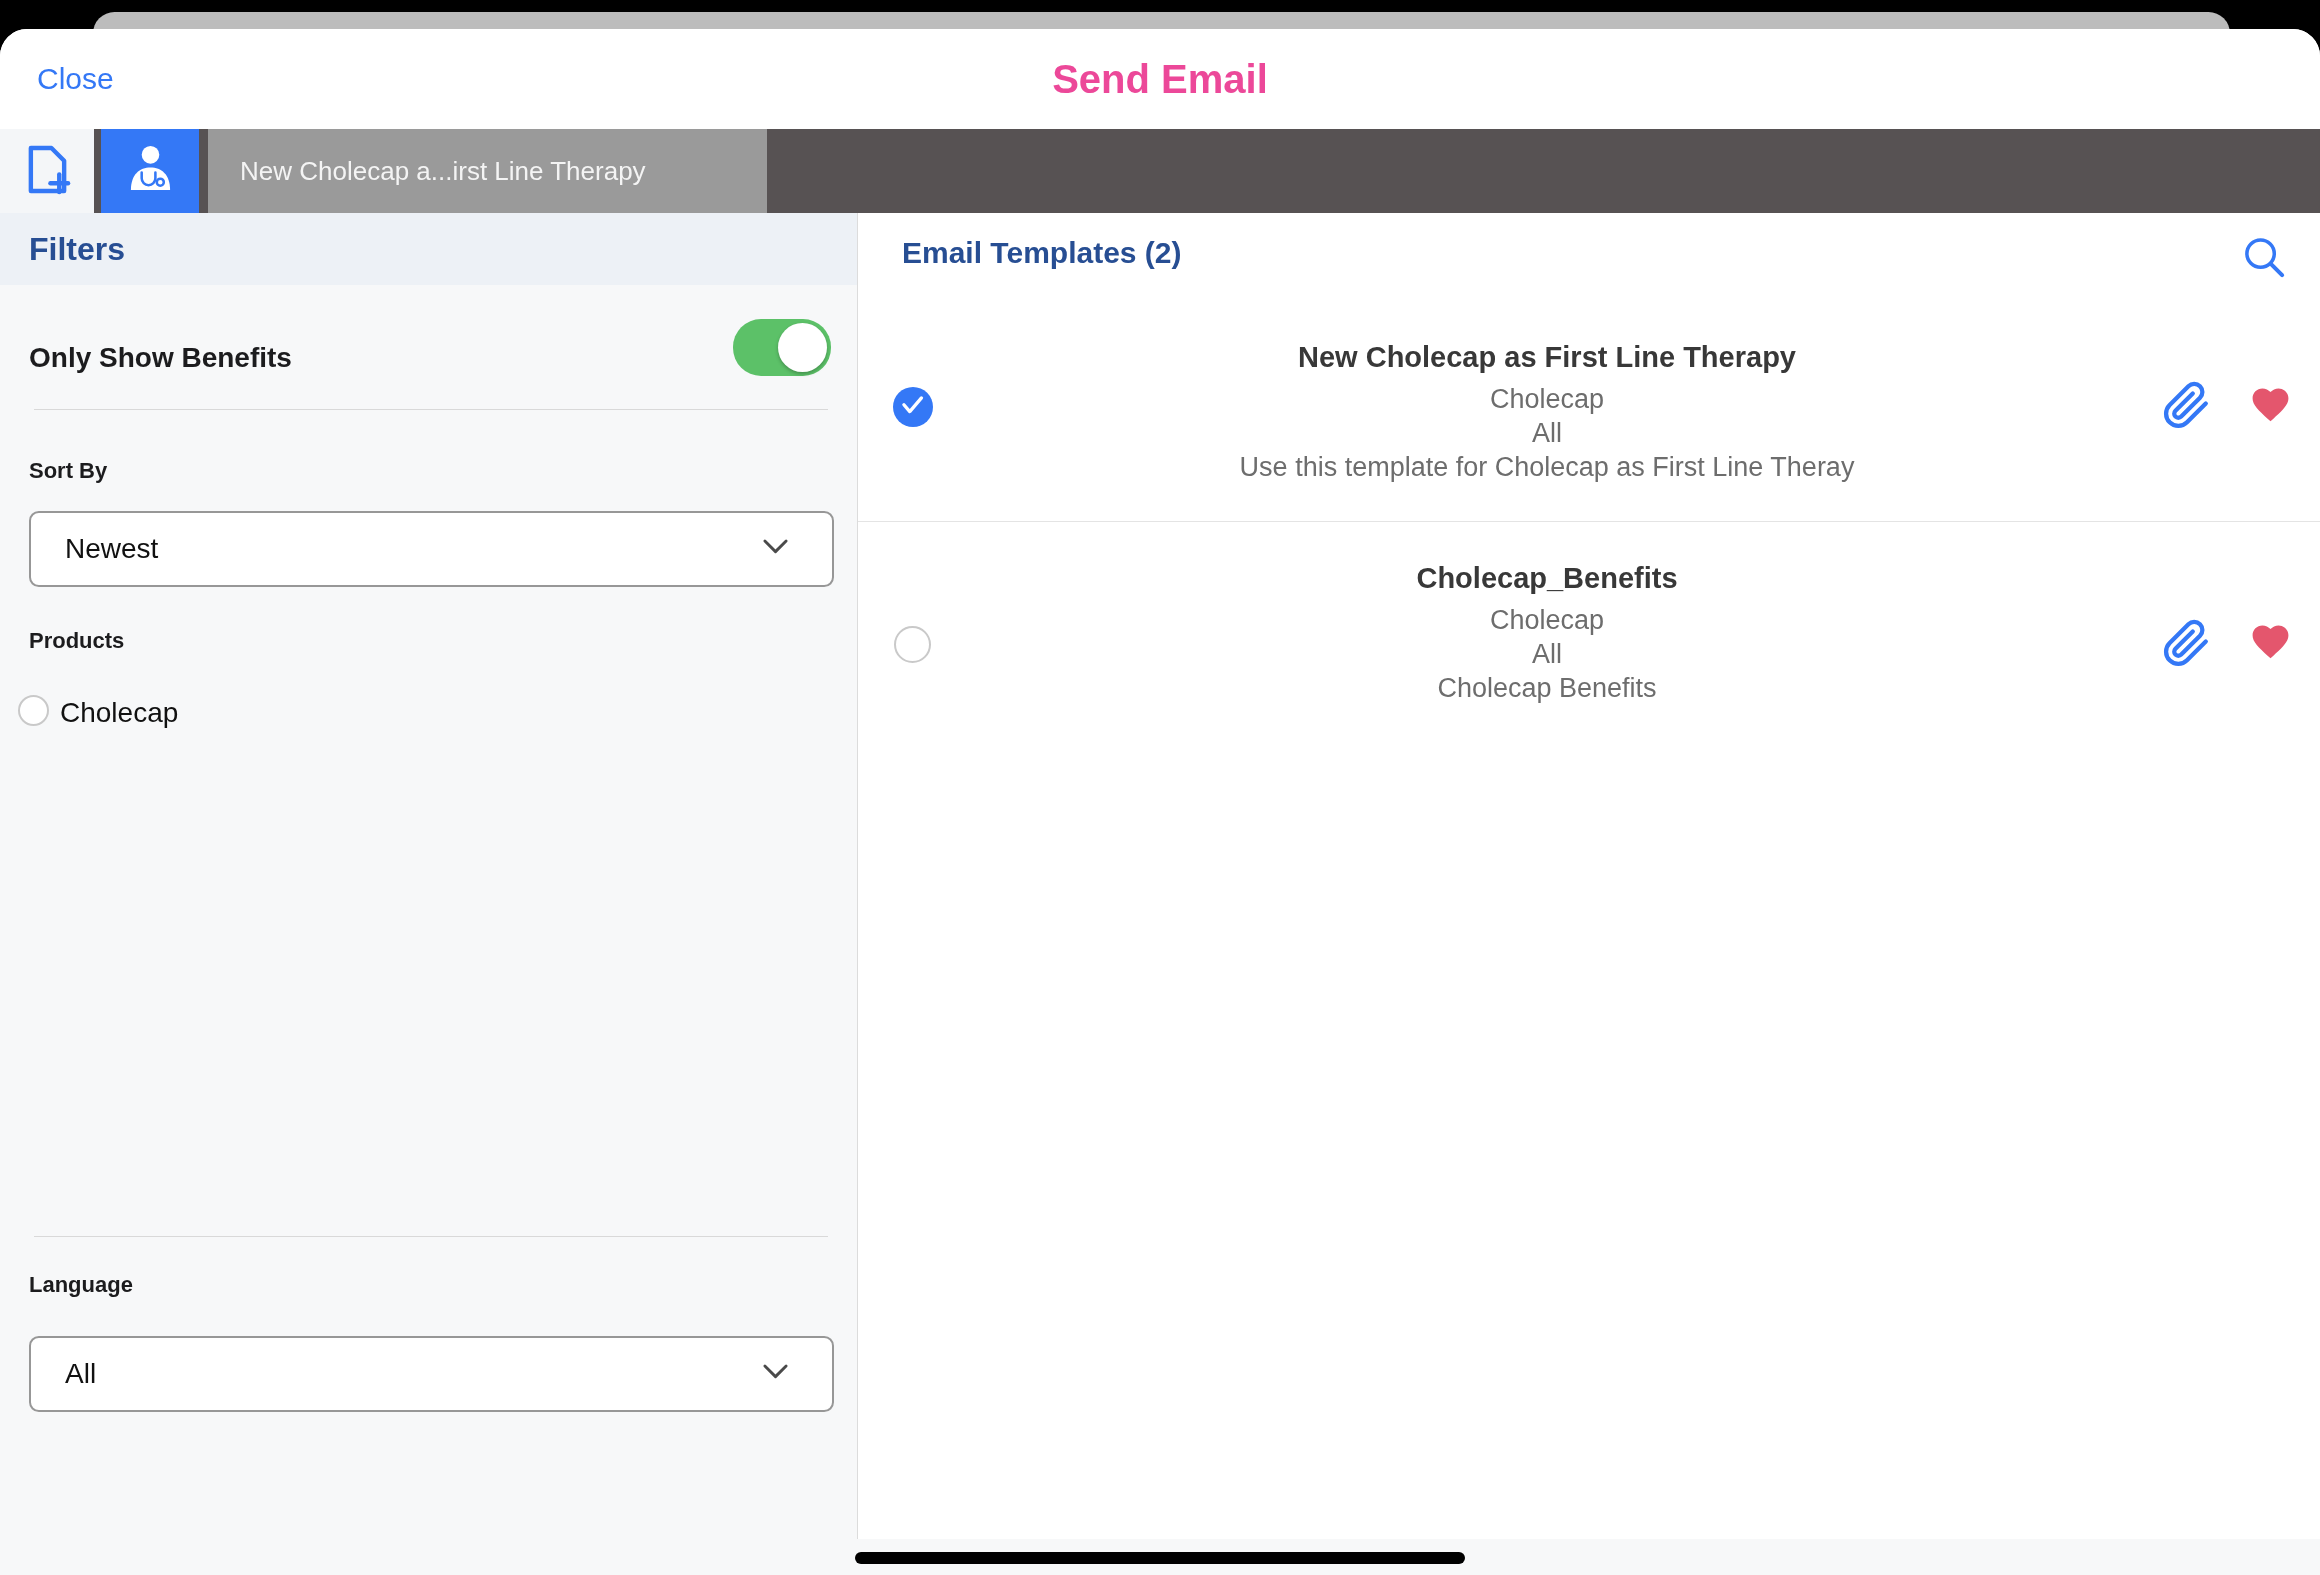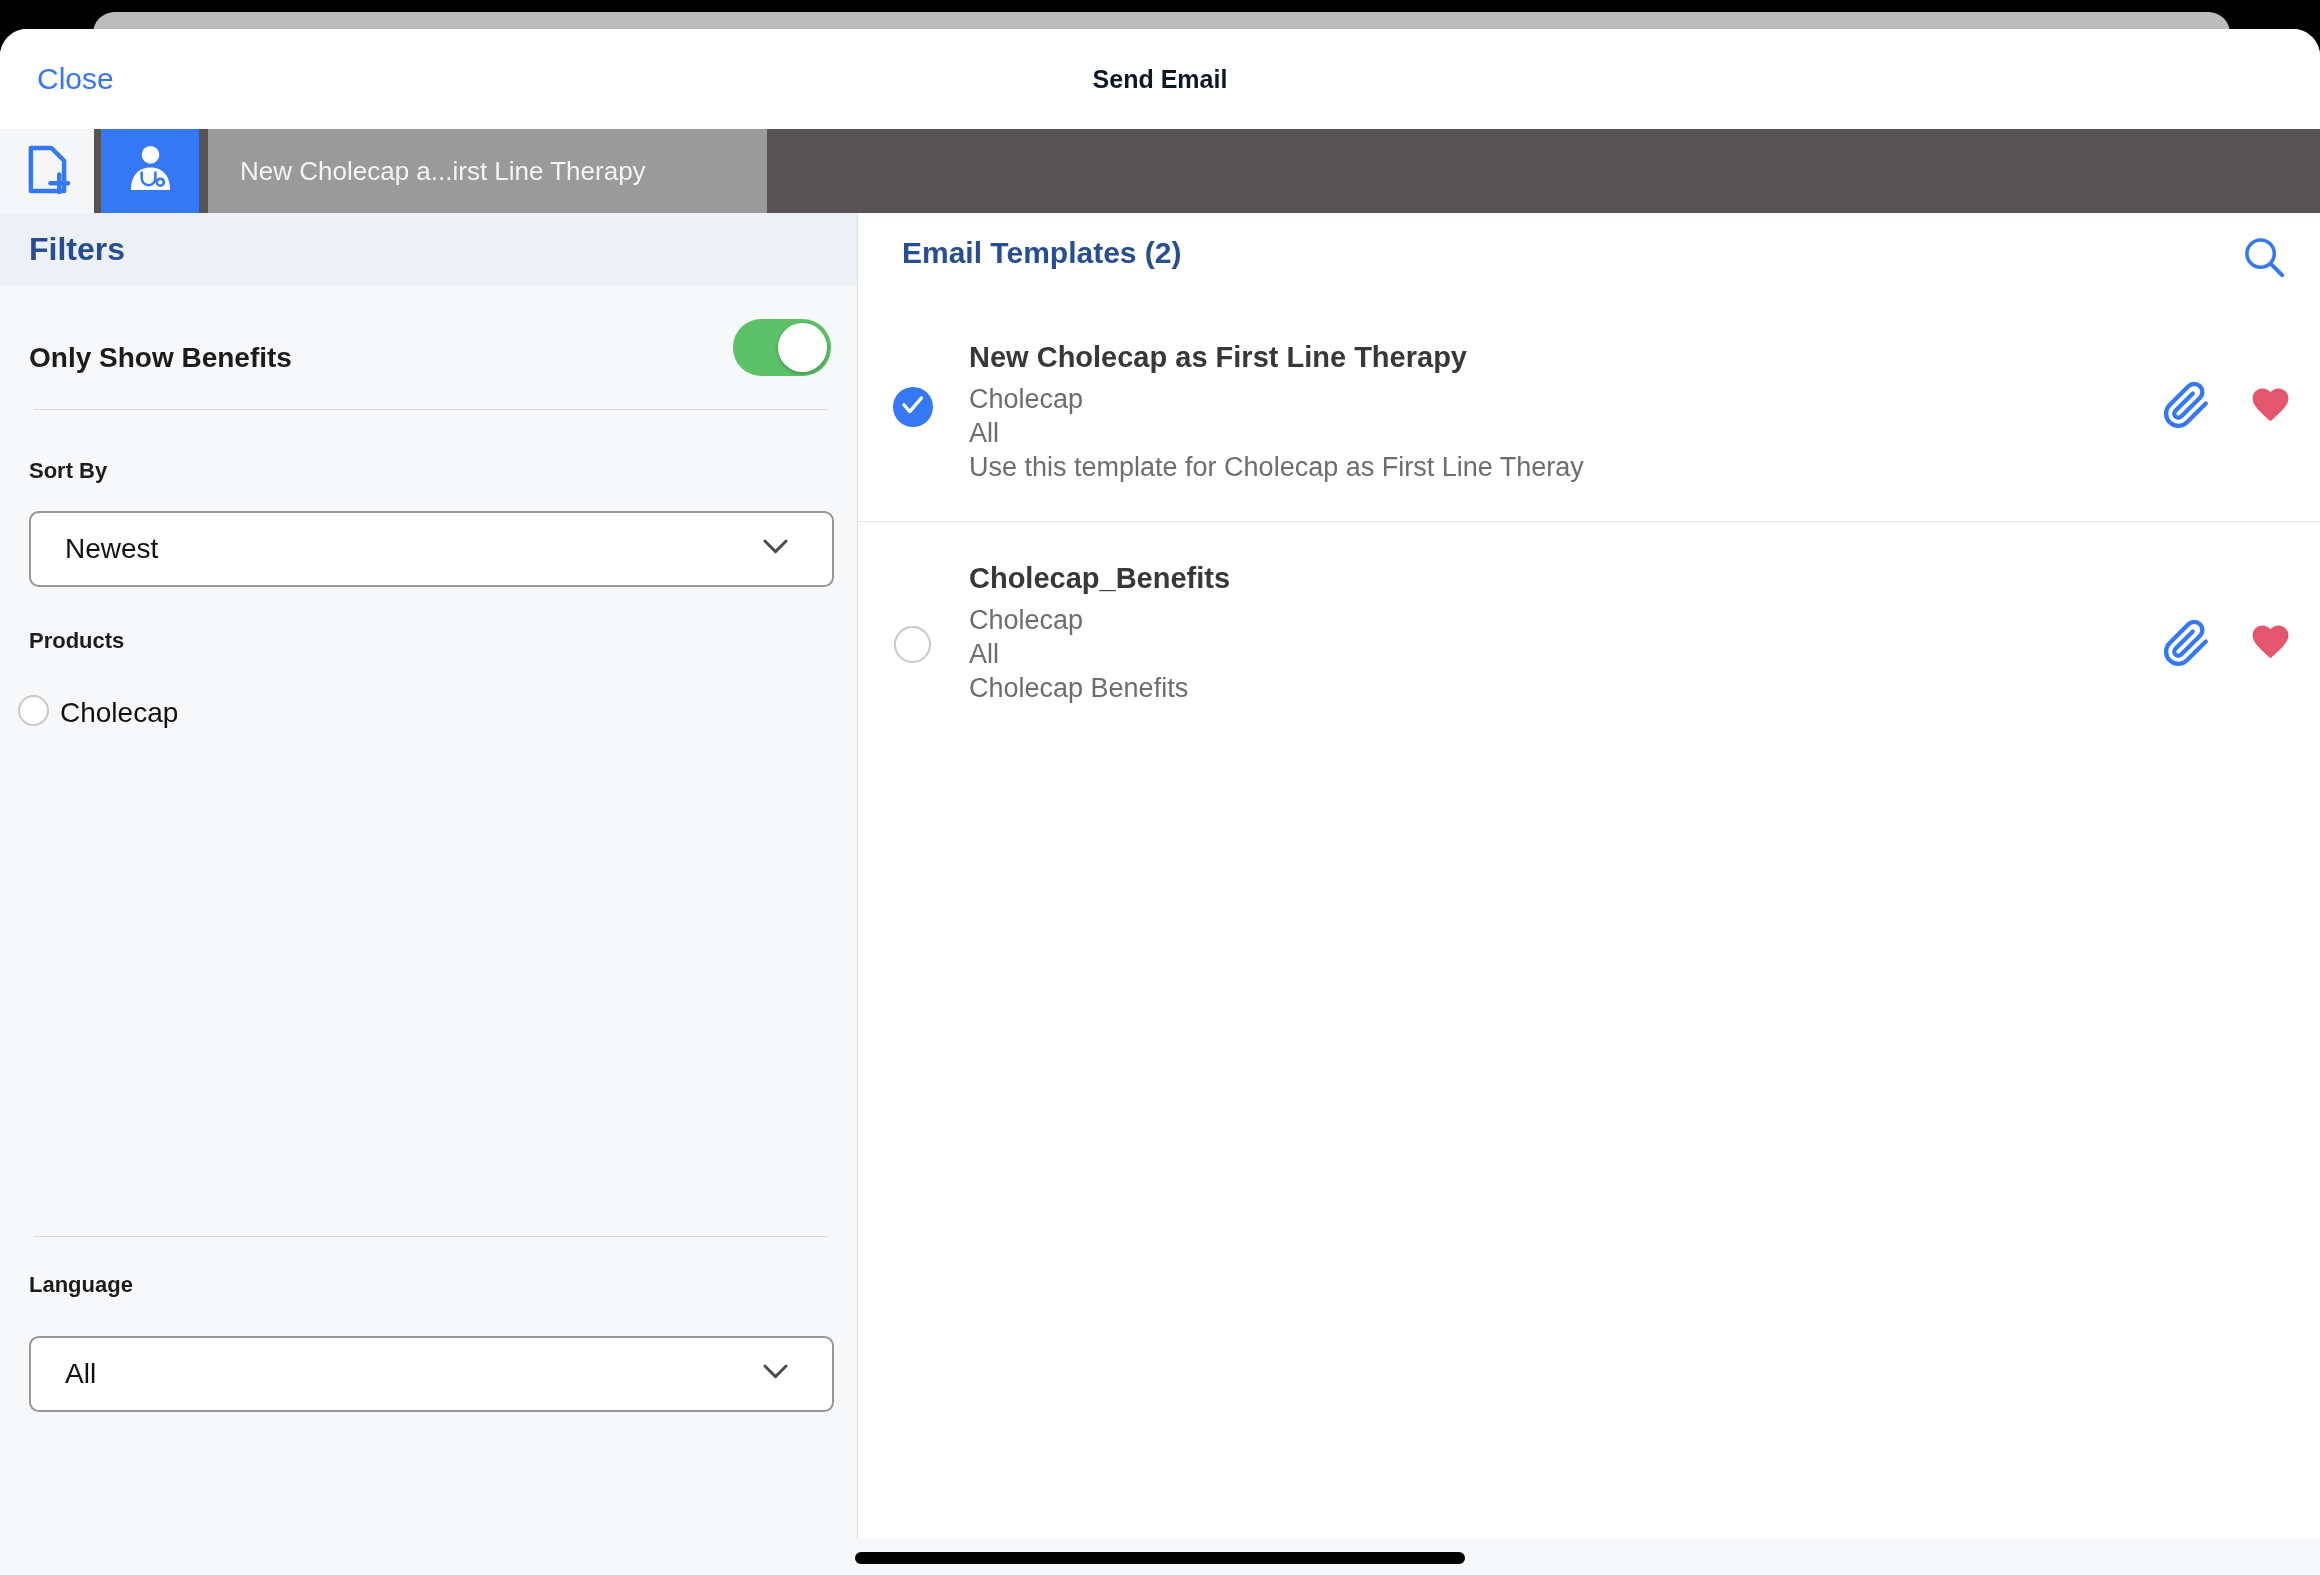--- a/index.html
+++ b/index.html
@@ -8,21 +8,21 @@
   
   .backsheet{position:absolute;left:93px;right:90px;top:11.7px;height:59px;background:#bcbcbc;
     border-radius:21.5px 21.5px 0 0;}
   .modal{position:absolute;left:0;right:0;top:29px;bottom:0;background:#fff;
     border-radius:27px 27px 0 0;overflow:hidden;}
   
   .navbar{position:relative;height:100px;background:#fff;}
   .close-btn{position:absolute;left:37px;top:50%;transform:translateY(-50%);
     color:#3478F6;font-size:30px;cursor:pointer;}
   .nav-title{position:absolute;left:50%;top:50%;transform:translate(-50%,-50%);
-    color:#0f172a;font-size:25px;font-weight:700;white-space:nowrap;}
+    color:#ec4899;font-size:40px;font-weight:700;white-space:nowrap;}
   
   .tabbar{display:flex;height:84px;background:#575253;gap:7px;}
   .tab-newdoc{width:94px;height:100%;background:#f4f6f8;display:flex;align-items:center;justify-content:center;}
   .tab-doctor{width:98px;height:100%;background:#3478F6;display:flex;align-items:center;justify-content:center;margin-right:2px;}
   .tab-active{width:559px;height:100%;background:#9a9a9a;display:flex;align-items:center;
     padding-left:32px;box-sizing:border-box;color:#f4f4f4;font-size:26px;white-space:nowrap;overflow:hidden;}
   
   .page-body{position:absolute;top:184px;bottom:36px;left:0;right:0;display:flex;}
   .sidebar{position:relative;width:858px;background:#f7f8f9;border-right:1px solid #dcdcdc;box-sizing:border-box;flex:none;}
   .filters-strip{height:72px;background:#edf1f6;display:flex;align-items:center;padding-left:29px;}
@@ -38,21 +38,21 @@
     border:2px solid #979797;border-radius:9.8px;box-sizing:border-box;
     display:flex;align-items:center;padding:0 43px 0 34px;cursor:pointer;}
   .select-value{flex:1;font-size:28px;color:#111;}
   .radio-row-label{position:absolute;left:60px;font-size:28px;color:#111;}
   .radio-empty{position:absolute;width:31px;height:31px;border-radius:50%;
     background:#fff;border:2.9px solid #c9c9c9;box-sizing:border-box;cursor:pointer;}
   
   .main{position:relative;flex:1;background:#fff;}
   .main-header{position:absolute;left:44px;top:23.4px;color:#274E93;font-size:30px;font-weight:700;}
   .search-btn{position:absolute;right:33px;top:21.5px;width:45px;height:45px;cursor:pointer;}
-  .tpl-row{position:absolute;left:0;right:0;}
+  .tpl-row{position:absolute;left:0;right:0;text-align:center;}
   .tpl-check{position:absolute;left:35px;width:40px;height:40px;border-radius:50%;
     background:#3478F6;display:flex;align-items:center;justify-content:center;cursor:pointer;}
   .tpl-radio{position:absolute;left:36px;width:37px;height:37px;border-radius:50%;
     background:#fff;border:2.9px solid #c9c9c9;box-sizing:border-box;cursor:pointer;}
   .tpl-text{position:absolute;left:111px;right:195px;}
   .tpl-title{font-size:29px;font-weight:700;color:#383838;margin-bottom:7.8px;}
   .tpl-sub{font-size:27px;color:#6d6d6d;line-height:34px;}
   .tpl-clip{position:absolute;cursor:pointer;}
   .tpl-heart{position:absolute;cursor:pointer;}
   .main-divider{position:absolute;left:0;right:0;height:1px;background:#e4e4e4;}

